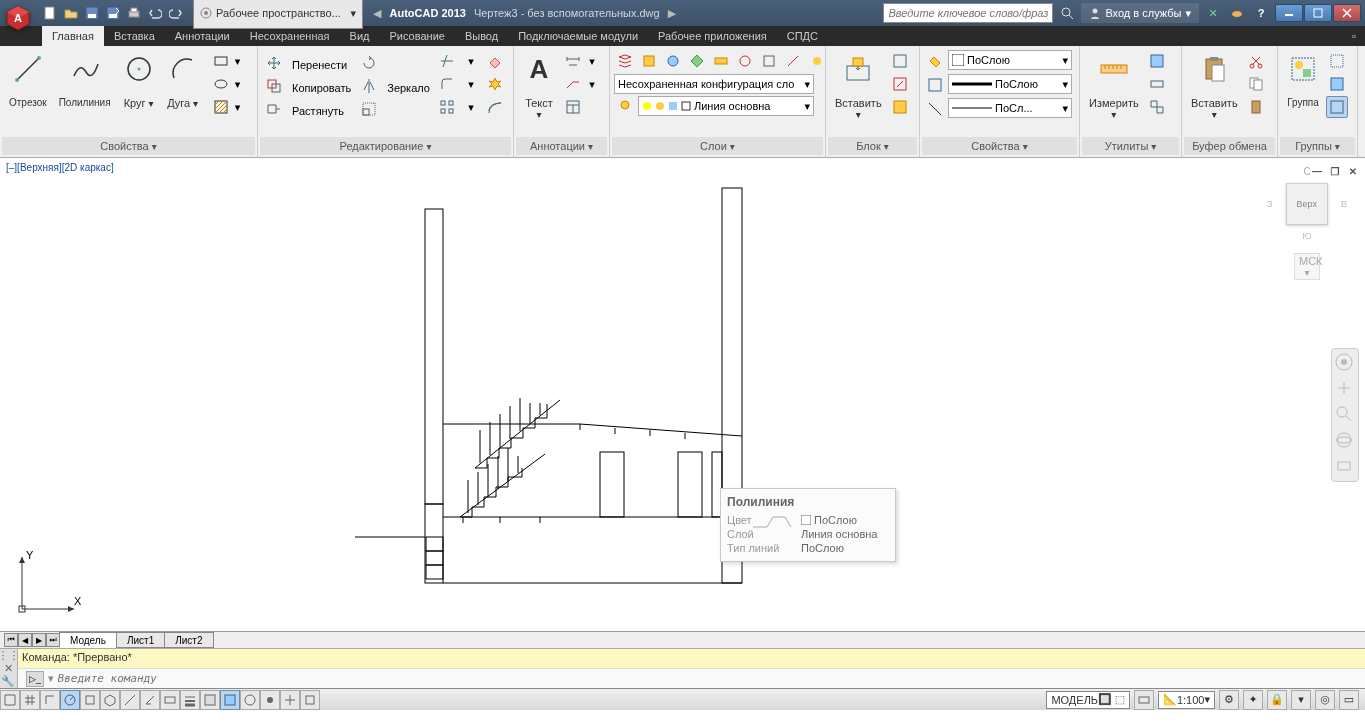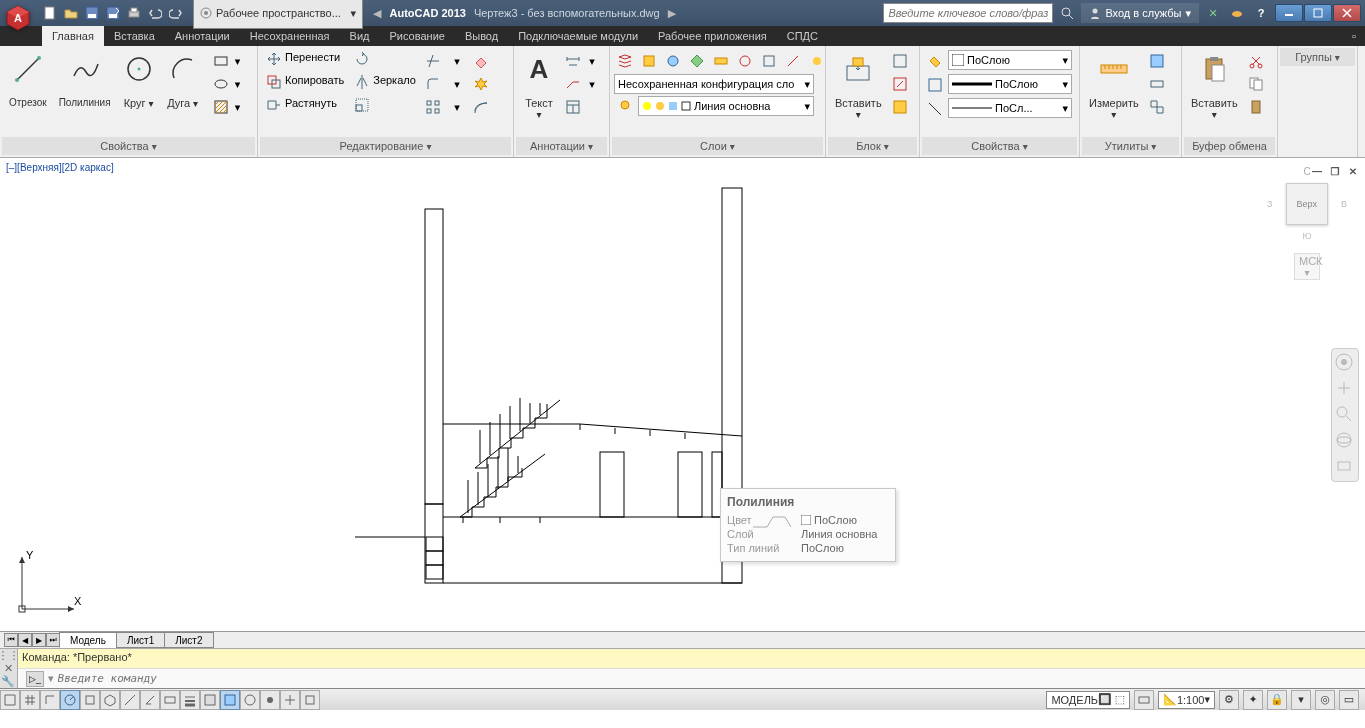--- a/index.html
+++ b/index.html
@@ -25,21 +25,21 @@
 .rtab.active{background:#F0F0F0;color:#333}
 .ribbon{height:112px;background:#F0F0F0;border-bottom:1px solid #aaa;display:flex}
 .panel{border-right:1px solid #ccc;display:flex;flex-direction:column;padding:2px}
 .panel-body{flex:1;display:flex;gap:2px;align-items:flex-start;padding:2px}
 .panel-title{height:18px;background:#e0e0e0;display:flex;align-items:center;justify-content:center;color:#555;font-size:10px;gap:3px;cursor:pointer}
 .big-btn{display:flex;flex-direction:column;align-items:center;padding:2px 4px;cursor:pointer;border:1px solid transparent;border-radius:3px}
 .big-btn .ico{width:32px;height:32px;display:flex;align-items:center;justify-content:center}
 .big-btn .lbl{font-size:10px;color:#333;margin-top:12px;text-align:center}
 .stack{display:flex;flex-direction:column;gap:1px}
 .sm-btn{width:22px;height:22px;display:flex;align-items:center;justify-content:center;cursor:pointer;border:1px solid transparent;border-radius:2px}
-.sm-row{display:flex;align-items:flex-start;gap:3px;height:22px;padding:0 3px;cursor:pointer;border:1px solid transparent;border-radius:2px}
+.sm-row{display:flex;align-items:flex-end;gap:10px;height:22px;padding:0 3px;cursor:pointer;border:1px solid transparent;border-radius:2px}
 .dd-field{background:#fff;border:1px solid #aaa;height:20px;display:flex;align-items:center;padding:0 3px;gap:3px;font-size:10px}
 .dd-arrow{margin-left:auto}
 .canvas-wrap{position:relative;height:473px;background:#fff}
 .vp-label{position:absolute;top:4px;left:6px;font-size:10px;color:#1a4aa0}
 .drawing{position:absolute;inset:0}
 .tooltip{position:absolute;left:720px;top:330px;width:176px;background:#fbfbfb;border:1px solid #c8c8c8;box-shadow:2px 2px 4px rgba(0,0,0,.15);padding:6px;font-size:11px}
 .tooltip .tt-title{color:#666;font-weight:600;margin-bottom:4px;font-size:12px}
 .tooltip .tt-row{display:flex;color:#999;font-size:11px;padding:1px 0}
 .tooltip .tt-lbl{width:74px}
 .tooltip .tt-val{color:#666}
@@ -616,20 +616,49 @@
             </svg>
           </div>
       </div>
     </div>
     <div class="panel-title">
         <span>Буфер обмена</span>
       </div>
   </div>
 
   <div class="panel" style="width:80px">
+    <div class="panel-body">
+      <div class="big-btn">
+          <div class="ico">
+            <svg width="28" height="28">
+              <rect x="3" y="3" width="22" height="22" fill="none" stroke="#369" stroke-dasharray="2,1"></rect>
+              <circle cx="10" cy="10" r="4" fill="#fc4"></circle>
+              <rect x="14" y="14" width="8" height="8" fill="#8c8"></rect>
+            </svg>
+          </div>
+          <div class="lbl">Группа</div>
+        </div>
+      <div class="stack">
+        <div class="sm-btn">
+            <svg width="16" height="16">
+              <rect x="2" y="2" width="12" height="12" fill="none" stroke="#369" stroke-dasharray="1,1"></rect>
+            </svg>
+          </div>
+        <div class="sm-btn">
+            <svg width="16" height="16">
+              <rect x="2" y="2" width="12" height="12" fill="#9cf" stroke="#369"></rect>
+            </svg>
+          </div>
+        <div class="sm-btn on" style="background:#bcd5ee;border-color:#6a8db0">
+            <svg width="16" height="16">
+              <rect x="2" y="2" width="12" height="12" fill="none" stroke="#369"></rect>
+            </svg>
+          </div>
+      </div>
+    </div>
     <div class="panel-title"><span>Группы</span> ▾</div>
   </div>
 </div>
 
 <div class="canvas-wrap">
   <div class="vp-label">[–][Верхняя][2D каркас]</div>
   <div class="doc-controls">
     <div class="doc-btn">—</div>
     <div class="doc-btn">❐</div>
     <div class="doc-btn">✕</div>

